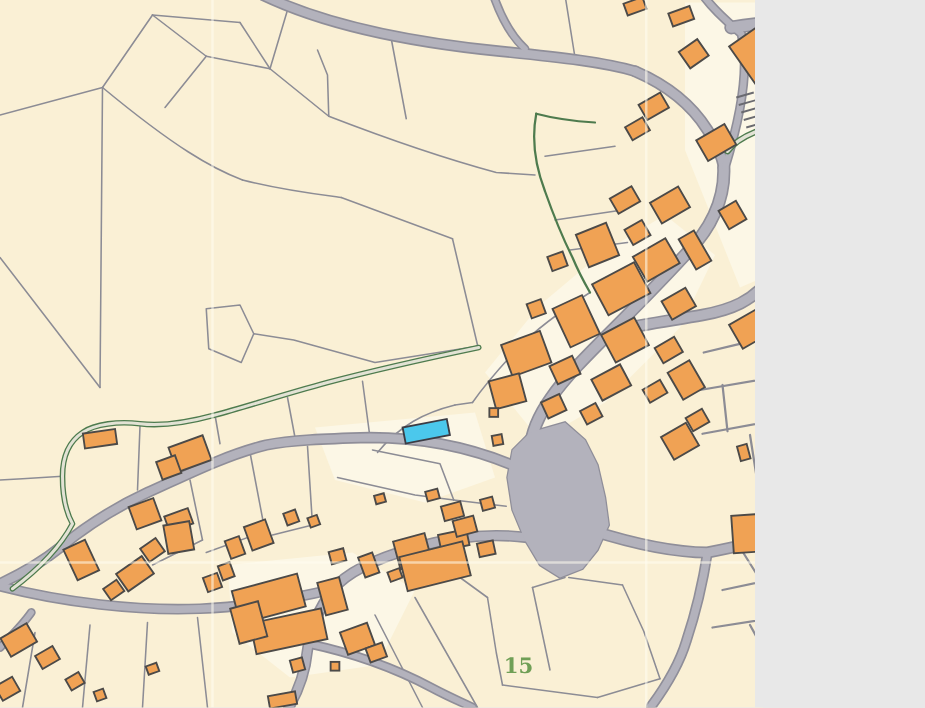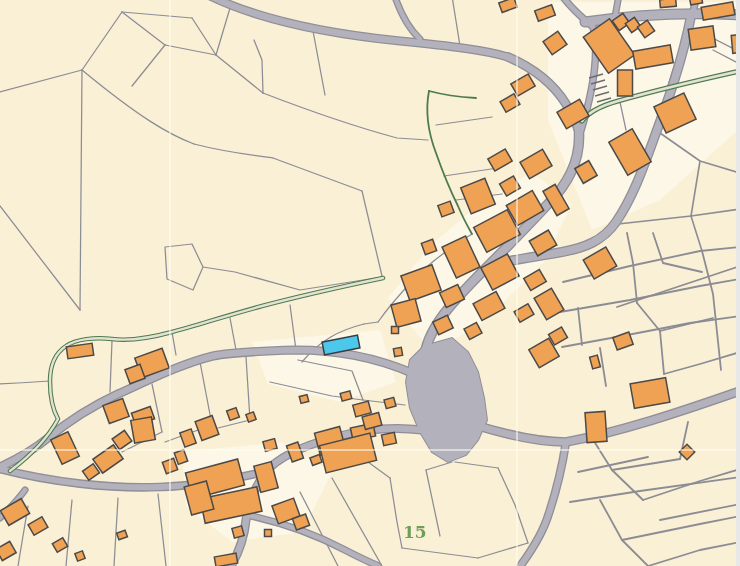--- a/index.html
+++ b/index.html
@@ -1,17 +1,17 @@
 <!DOCTYPE html>
 <html><head>
 <meta charset="utf-8">
 <style>
   html,body{margin:0;padding:0;background:#e8e8e8;}
   #viewport{
-    position:relative;width:736px;height:566px;overflow:hidden;
+    position:relative;width:604px;height:566px;overflow:hidden;
     font-family:"DejaVu Sans","Liberation Sans",sans-serif;
   }
   #map-svg{display:block;width:740px;height:566px;}
   svg text{
     font-family:"DejaVu Serif","Liberation Serif",serif;
     font-weight:bold;
   }
 </style>
 </head>
 <body>

